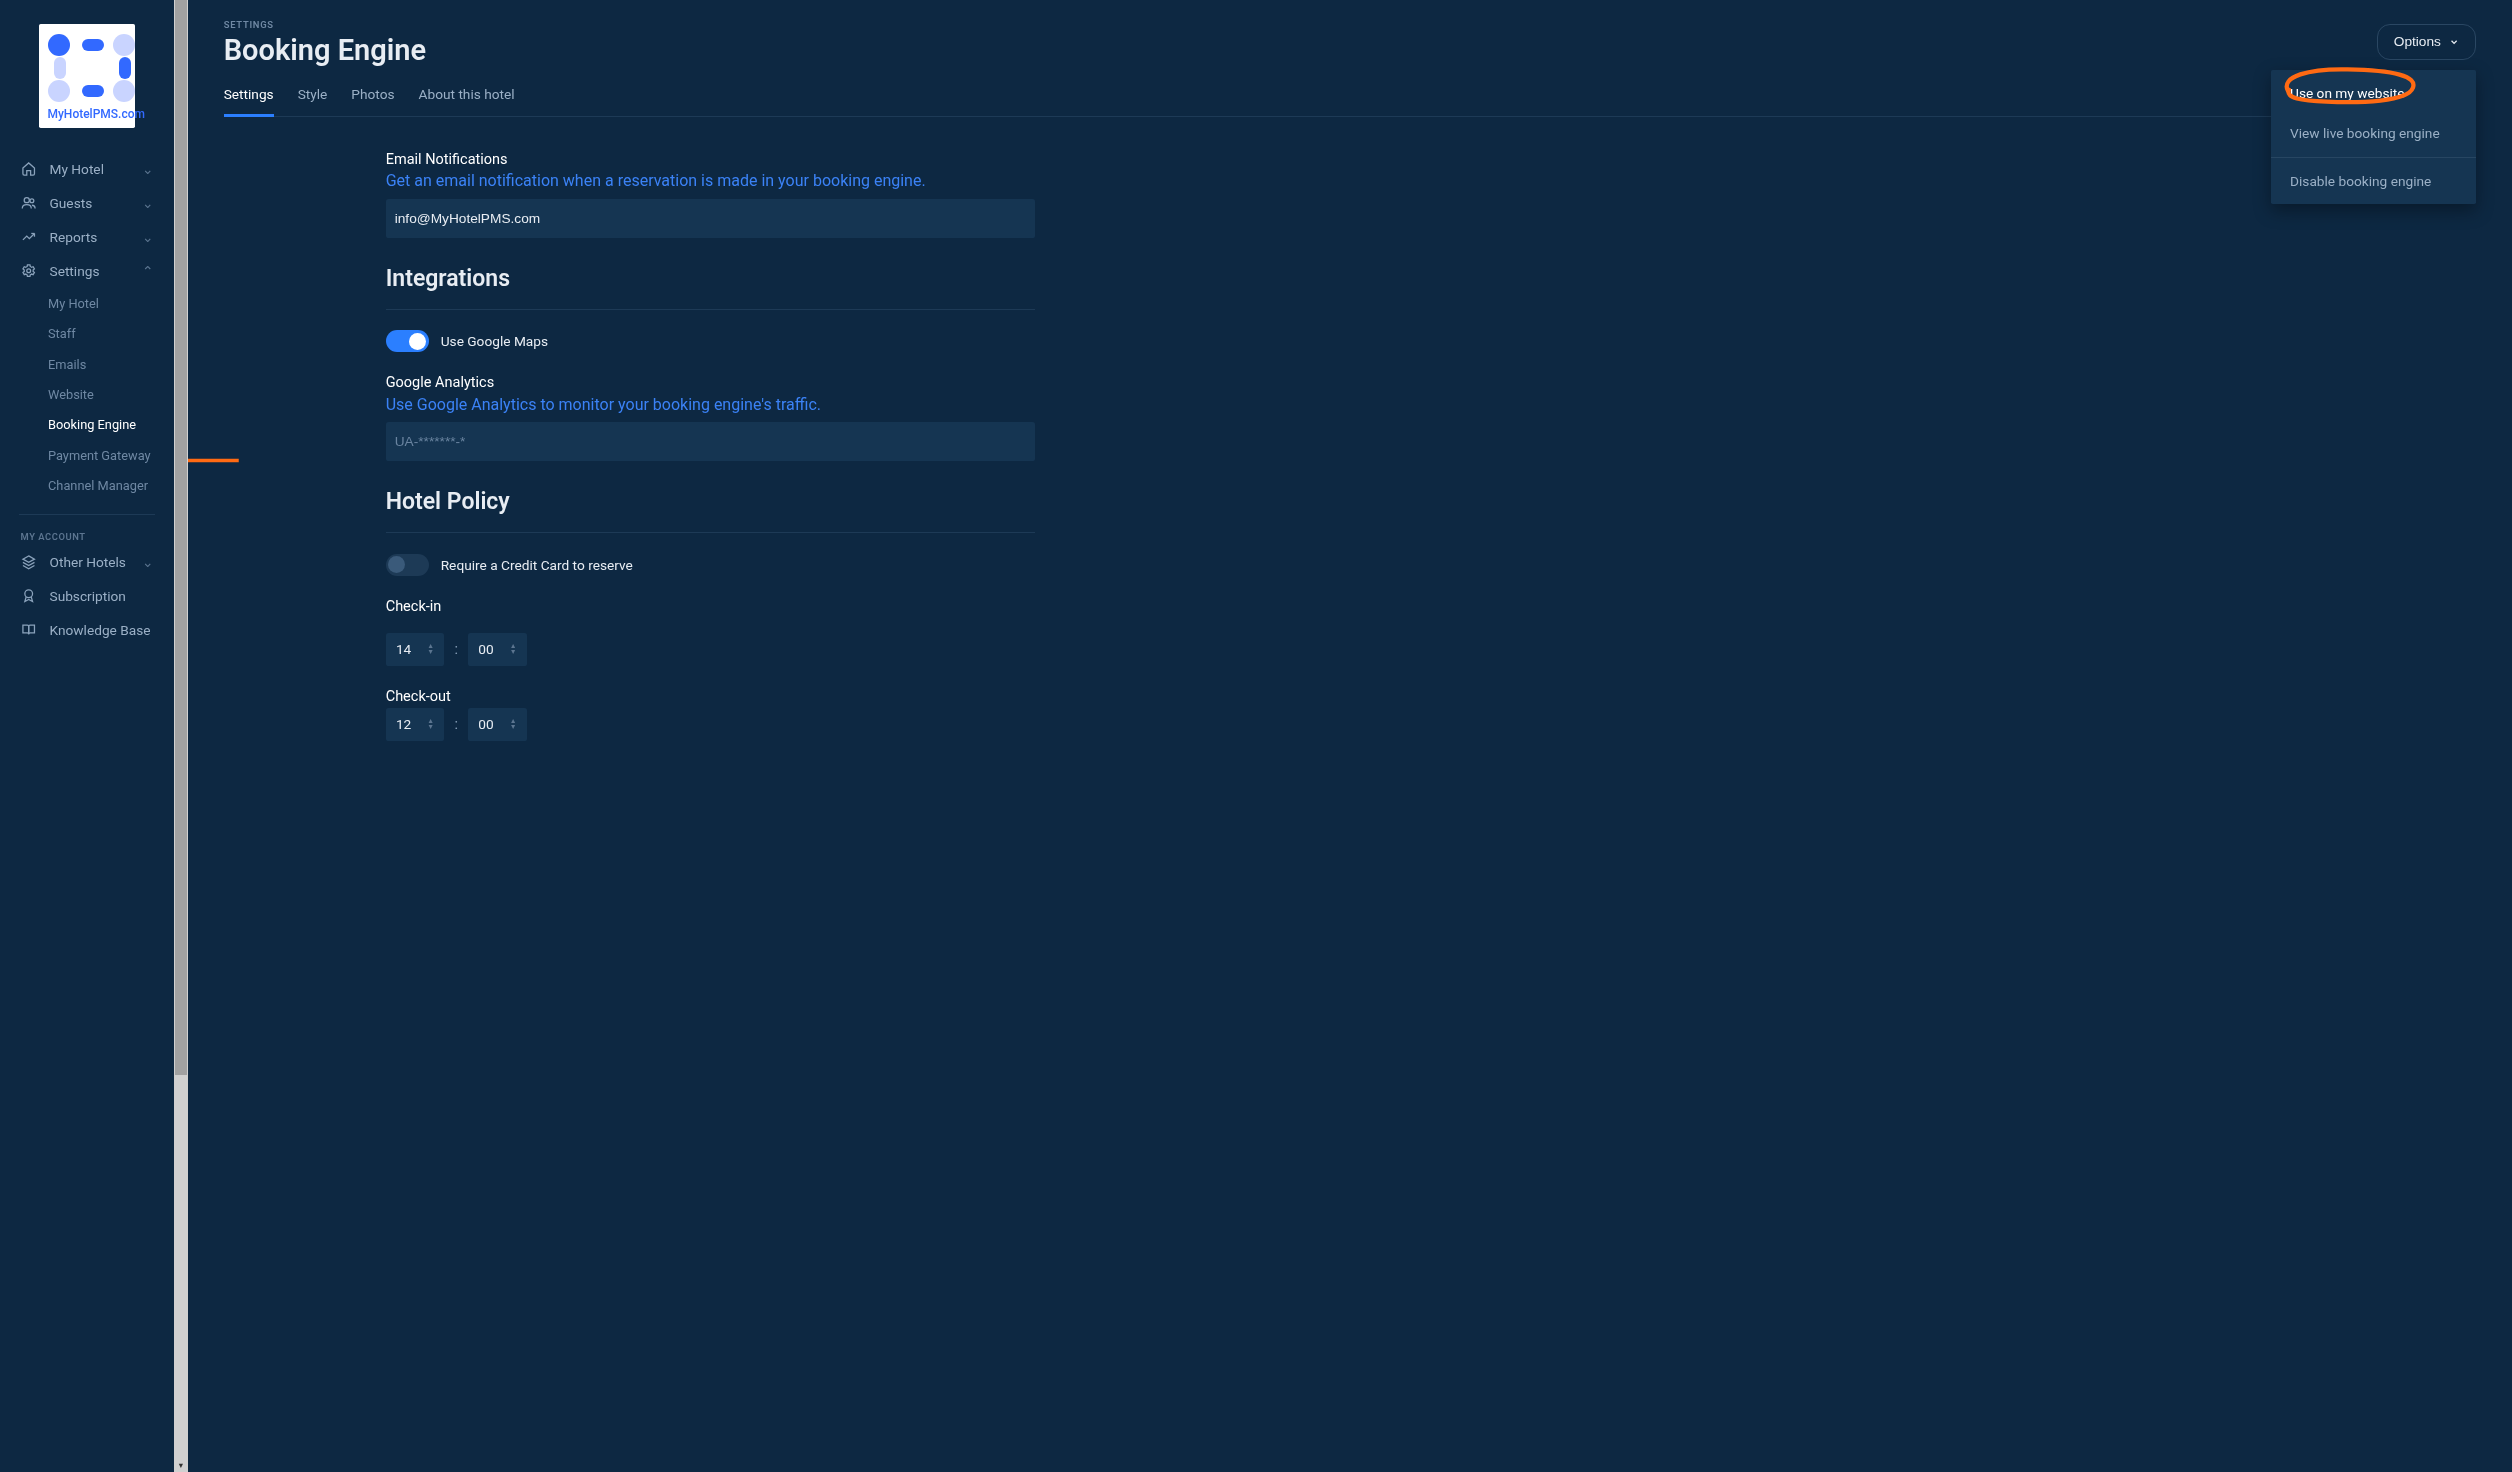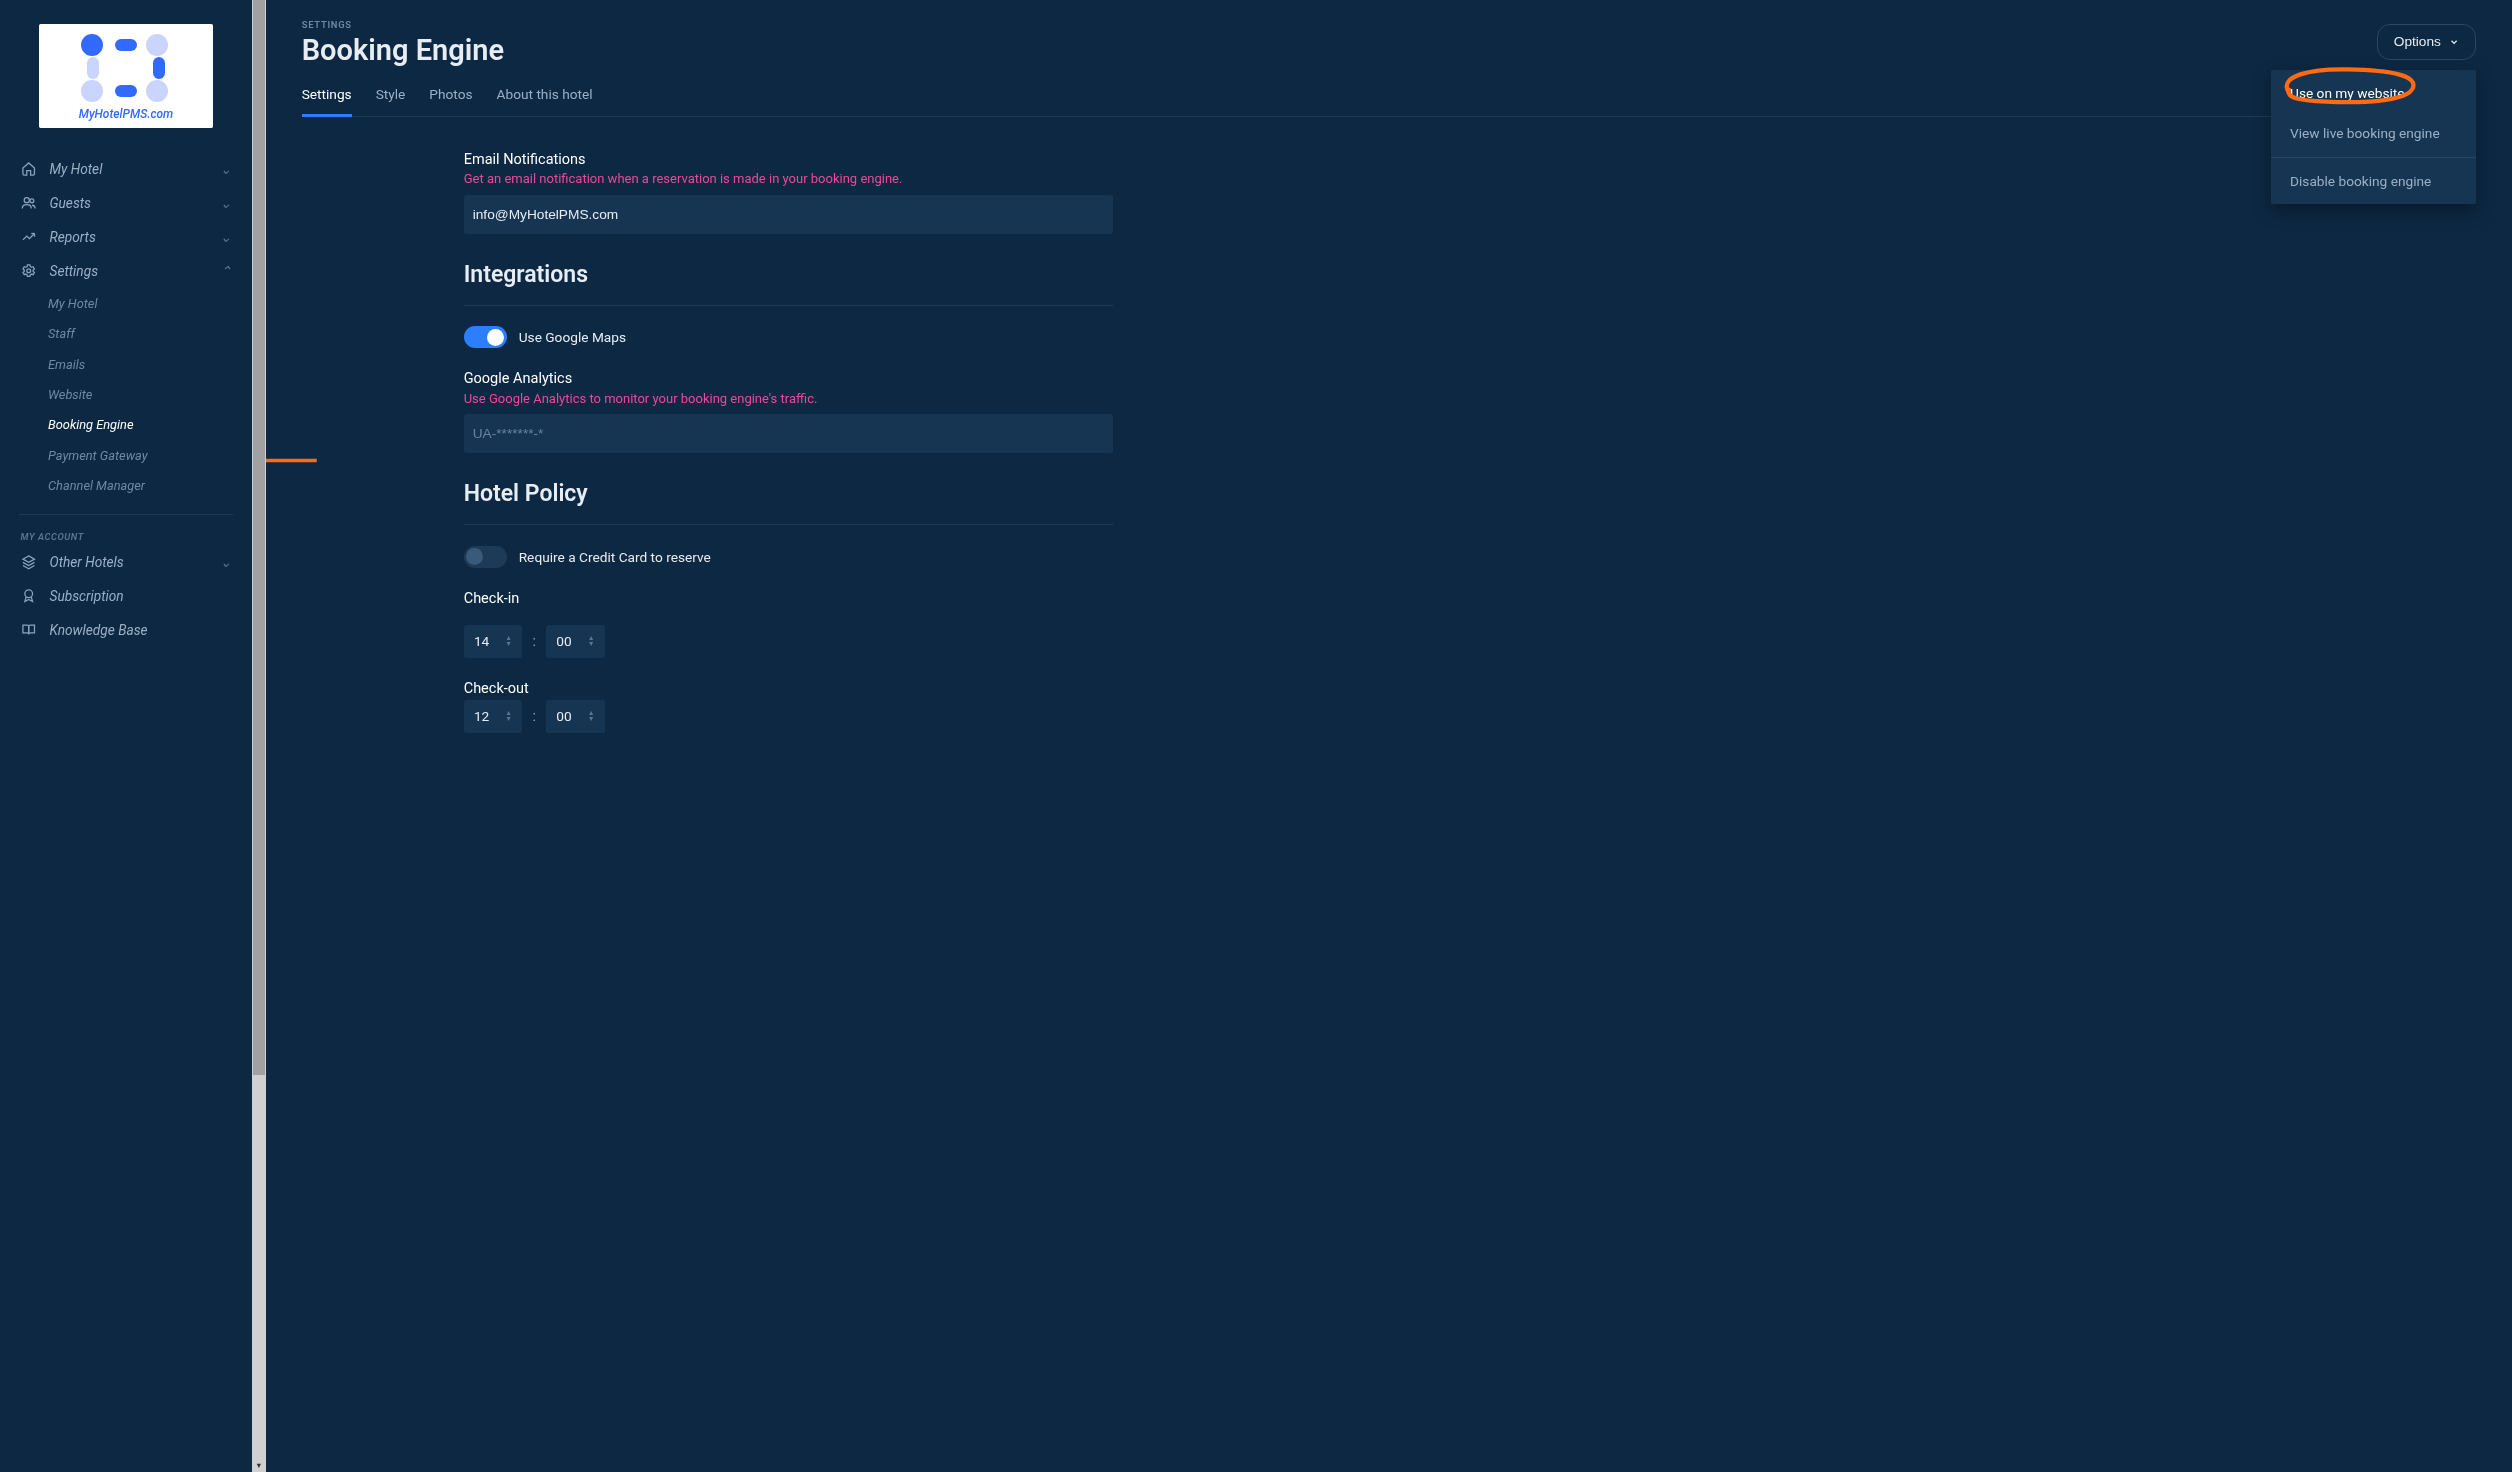--- a/index.html
+++ b/index.html
@@ -11,27 +11,26 @@
     overflow: hidden;
   }
   .app {
     display: flex;
     width: 100%;
     height: 100vh;
   }
 
   
   .sidebar {
-    width: 252px;
+    width: 174px;
     background: #0d2842;
     display: flex;
     flex-direction: column;
     flex-shrink: 0;
     overflow-y: auto;
-    font-style: italic;
   }
   .logo-wrap {
     padding: 24px 39px 19px;
   }
   .logo-card {
     background: #ffffff;
     border-radius: 1.7px;
     padding: 10.2px 8.5px 6.8px;
     text-align: center;
   }
@@ -196,21 +195,21 @@
     top: 452px;
     width: 162px;
     height: 17px;
     pointer-events: none;
   }
 
   
   .content { max-width: 649px; margin-left: 162px; }
   .field { margin-bottom: 27px; }
   .field-label { font-size: 14.5px; color: #ffffff; margin-bottom: 3.4px; }
-  .field-help { font-size: 13px; color: #ec4899; margin-bottom: 8.5px; }
+  .field-help { font-size: 16px; color: #3b82f6; margin-bottom: 8.5px; }
   .text-input {
     width: 100%;
     background: #153552;
     border: none;
     border-radius: 2.6px;
     padding: 12px 9px;
     font-size: 13.7px;
     color: #e8edf3;
   }
   .text-input::placeholder { color: #6a84a0; }

